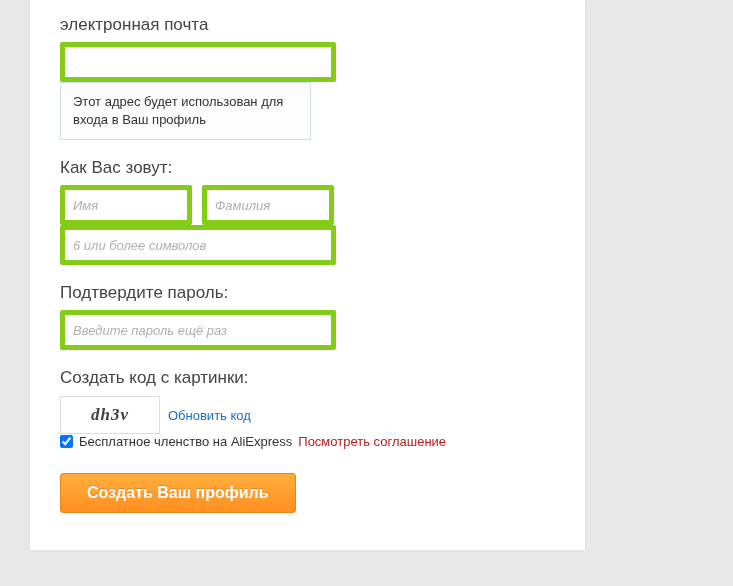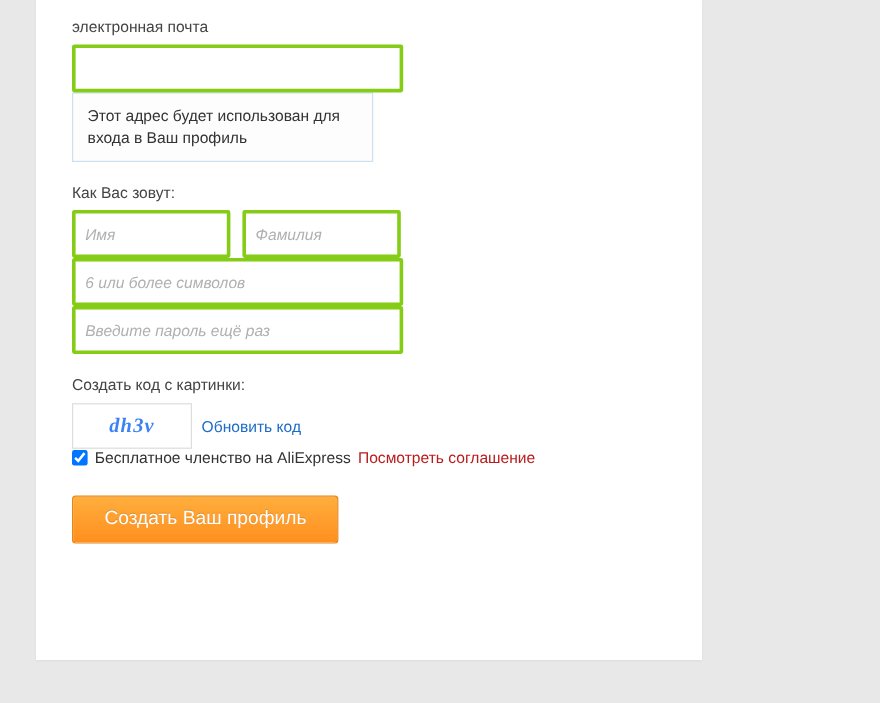--- a/index.html
+++ b/index.html
@@ -15,28 +15,28 @@
   .form-container {
     background: #fff;
     margin: 0 30px 30px 30px;
     padding: 0 30px 30px 30px;
     width: 555px;
     min-height: 550px;
     box-shadow: 0 1px 2px rgba(0,0,0,0.05);
   }
   .field-label {
     color: #444;
-    font-size: 13px;
+    font-size: 17px;
     margin-top: 18px;
     margin-bottom: 7px;
   }
   .first-label { margin-top: 0; padding-top: 15px; }
   input[type="text"], input[type="password"] {
     height: 40px;
-    border: 3px solid #84cc16;
+    border: 5px solid #84cc16;
     border-radius: 2px;
     padding: 0 8px;
     font-size: 13px;
     color: #333;
     background: #fff;
     outline: none;
   }
   input::placeholder {
     color: #b0b0b0;
     font-style: italic;
@@ -69,21 +69,21 @@
     height: 38px;
     border: 1px solid #ddd;
     background: #fff;
     display: flex;
     align-items: center;
     justify-content: center;
     font-family: Georgia, 'Times New Roman', serif;
     font-weight: bold;
     font-style: italic;
     font-size: 17px;
-    color: #3b82f6;
+    color: #404040;
     letter-spacing: 1px;
   }
   .refresh-link {
     color: #1e6cc7;
     font-size: 13px;
     cursor: pointer;
     text-decoration: none;
   }
   .agreement-row {
     font-size: 13px;
@@ -100,21 +100,21 @@
     text-decoration: none;
     cursor: pointer;
   }
   .submit-btn {
     margin-top: 24px;
     background: linear-gradient(#ffae3d, #ff8f1f);
     border: 1px solid #e88514;
     border-radius: 3px;
     color: #fff;
     font-size: 16px;
-    font-weight: normal;
+    font-weight: bold;
     padding: 10px 26px;
     cursor: pointer;
     text-shadow: 0 -1px 0 rgba(0,0,0,0.15);
   }
 </style>
 </head>
 <body>
 
 <div class="form-container">
 
@@ -123,20 +123,21 @@
   <div class="hint-box">Этот адрес будет использован для входа в Ваш профиль</div>
 
   <div class="field-label">Как Вас зовут:</div>
   <div class="name-row">
     <input type="text" class="name-input" placeholder="Имя" style="">
     <input type="text" class="name-input" placeholder="Фамилия" style="">
   </div>
 
   <input type="password" class="std-input" placeholder="6 или более символов" style="">
 
+  <div class="field-label">Подтвердите пароль:</div>
   <input type="password" class="std-input" placeholder="Введите пароль ещё раз" style="">
 
   <div class="field-label">Создать код с картинки:</div>
   <div class="captcha-row">
     <div class="captcha-img">dh3v</div>
     <a class="refresh-link">Обновить код</a>
   </div>
 
   <div class="agreement-row">
     <input type="checkbox" checked="" style="">

